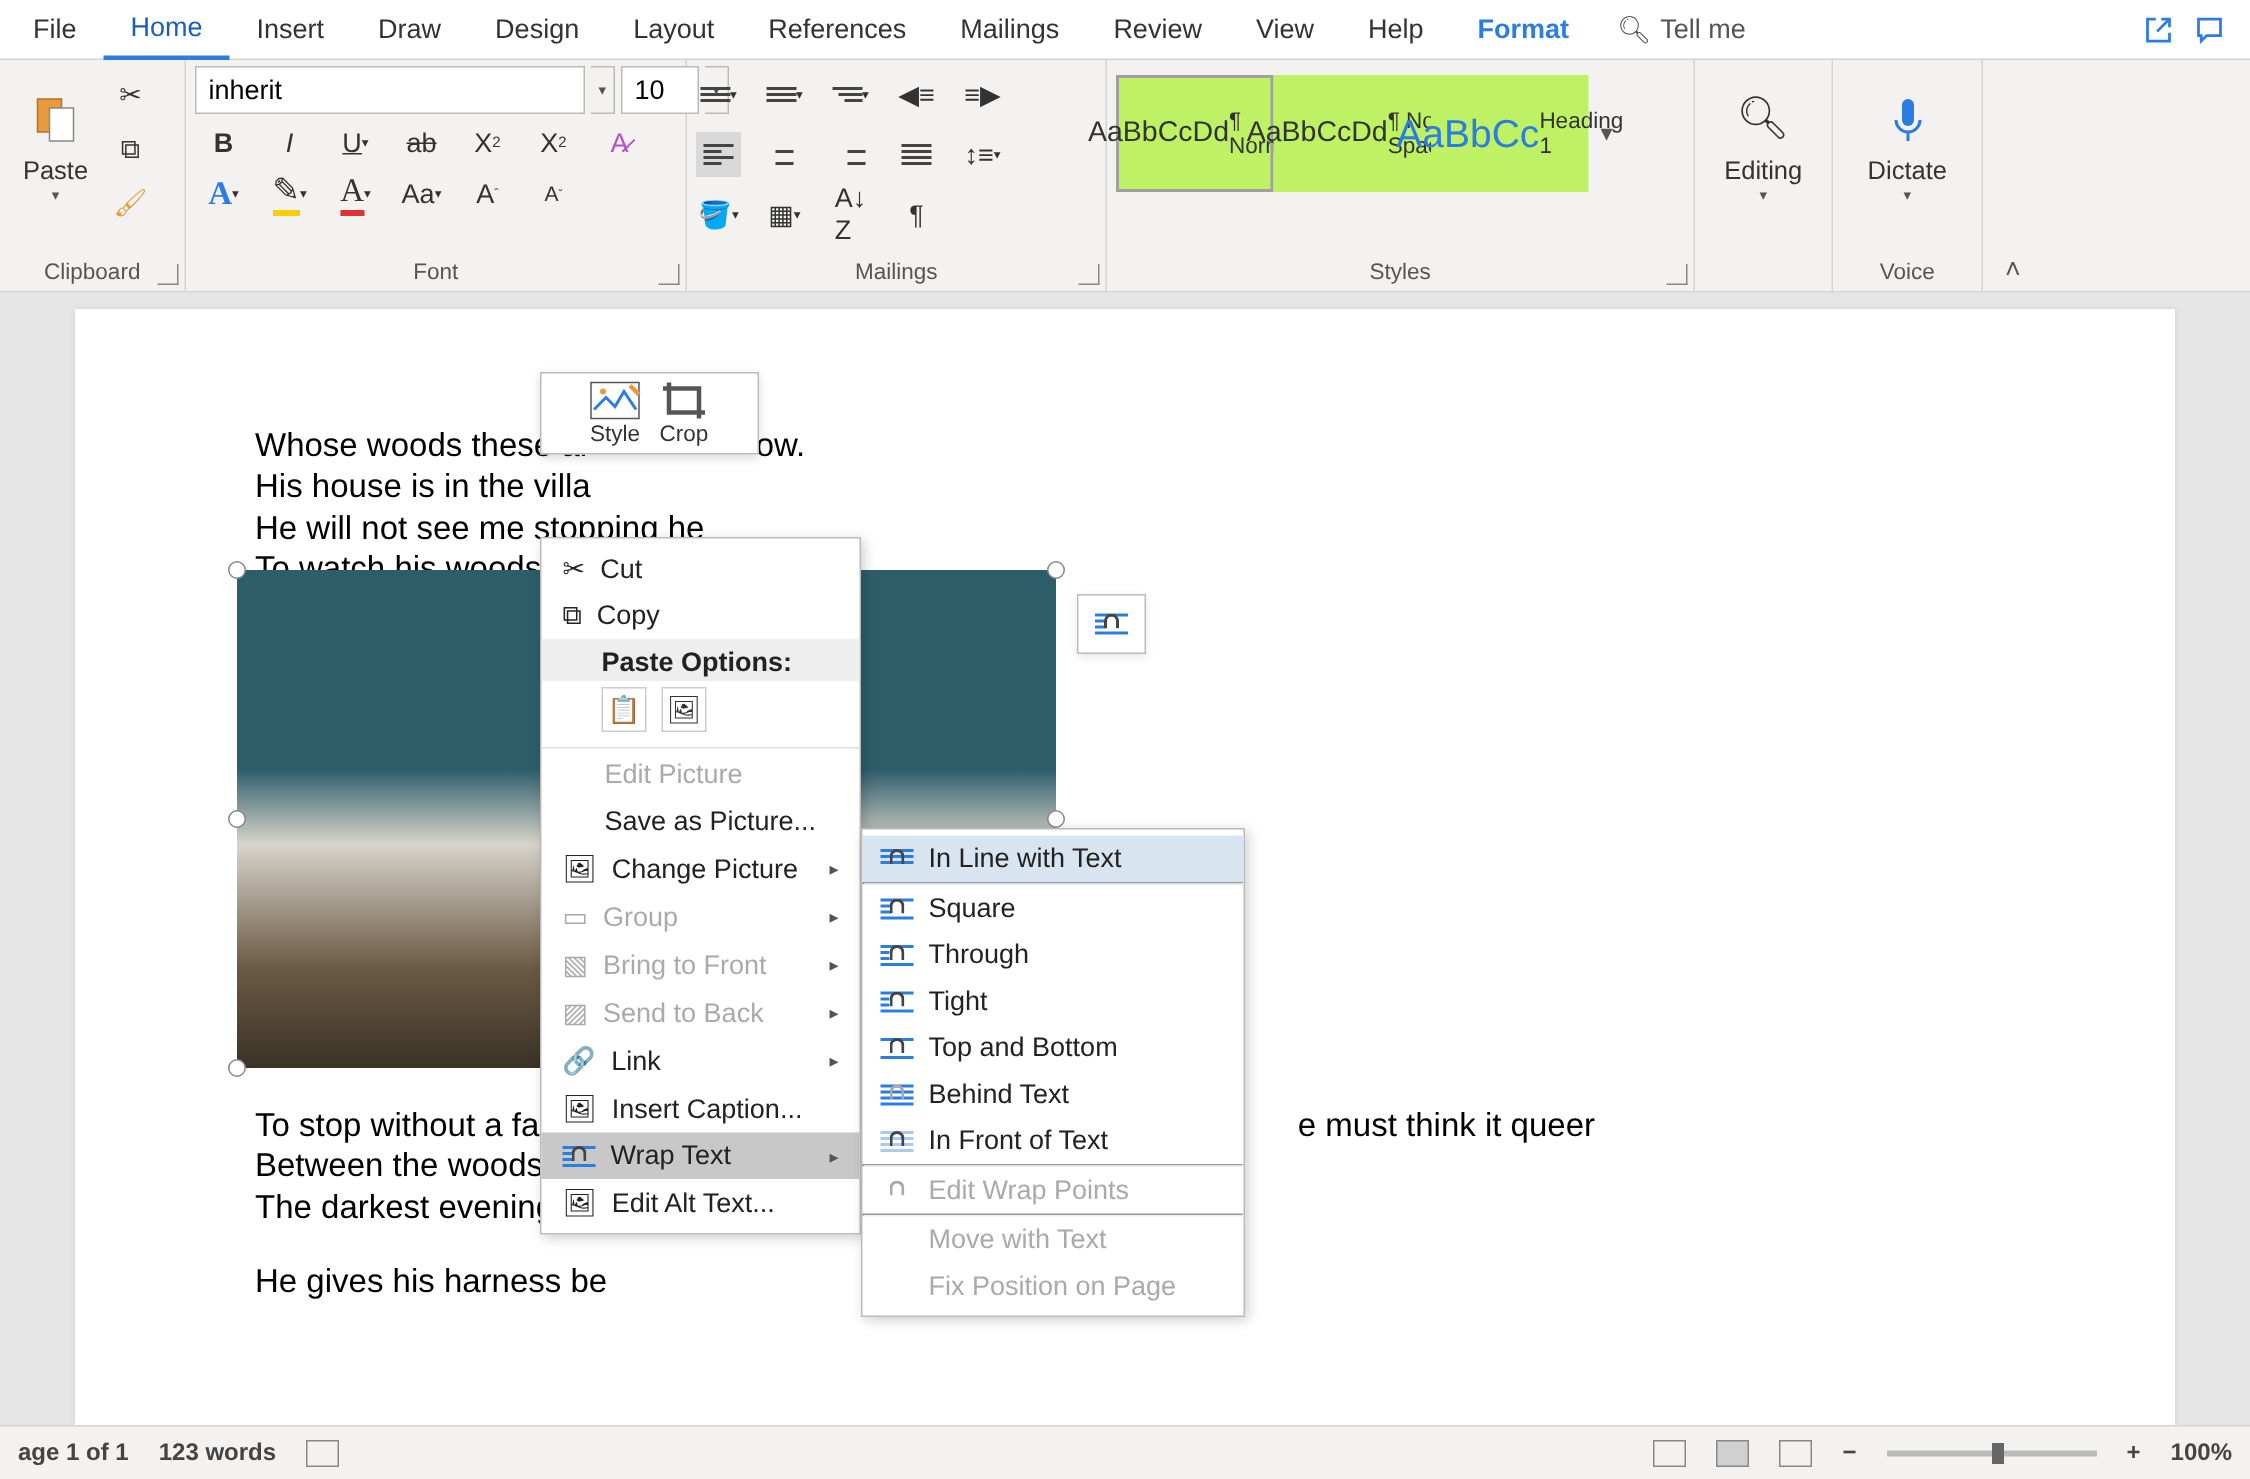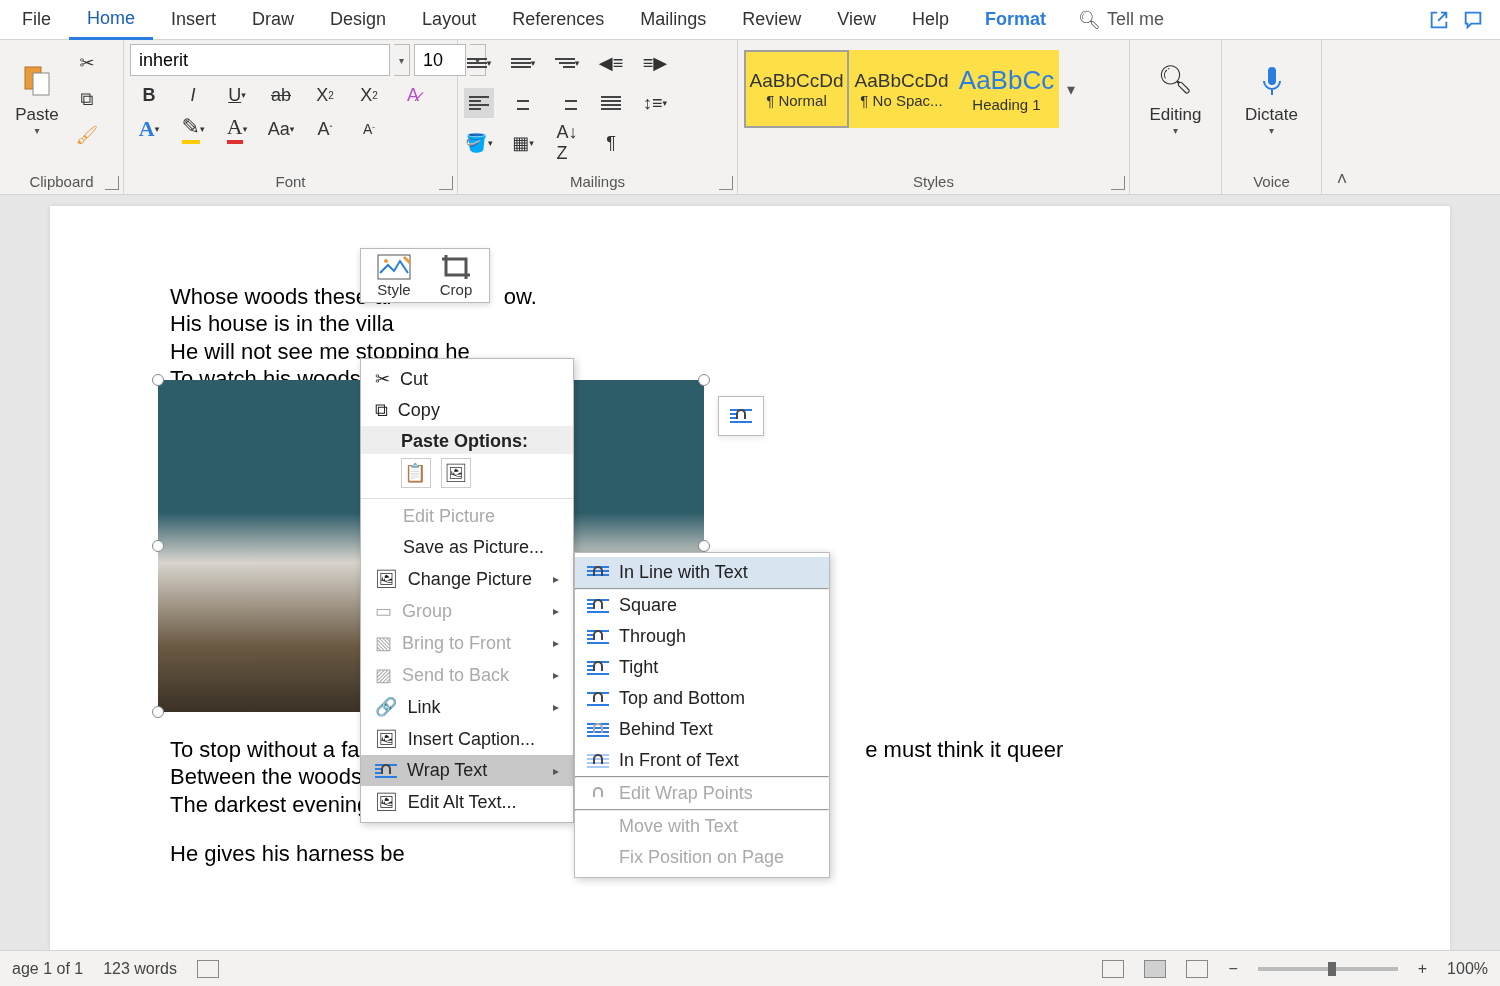--- a/index.html
+++ b/index.html
@@ -17,49 +17,49 @@
 .group-label{text-align:center;font-size:15px;color:#555;padding:2px 0;}
 .group-launcher{position:absolute;right:4px;bottom:4px;width:14px;height:14px;border:1px solid #888;border-top:none;border-left:none;color:#888;font-size:10px;}
 .big-btn{display:flex;flex-direction:column;align-items:center;justify-content:center;min-width:62px;height:110px;font-size:17px;color:#333;}
 .big-btn .ic{width:36px;height:36px;margin-bottom:6px;}
 .col{display:flex;flex-direction:column;gap:6px;justify-content:center;height:110px;}
 .mini{width:30px;height:30px;display:inline-flex;align-items:center;justify-content:center;font-size:18px;color:#333;}
 .row{display:flex;gap:4px;align-items:center;}
 .font-box{width:260px;height:32px;border:1px solid #bbb;background:#fff;font-size:18px;padding:2px 8px;display:flex;align-items:center;}
 .size-box{width:52px;height:32px;border:1px solid #bbb;background:#fff;font-size:18px;padding:2px 8px;display:flex;align-items:center;}
 .dd-arr{width:16px;height:32px;border:1px solid #bbb;border-left:none;background:#f3f2f1;display:flex;align-items:center;justify-content:center;font-size:10px;color:#555;}
-.style-card{width:105px;height:78px;border:1px solid transparent;background:#fde047;display:flex;flex-direction:column;align-items:center;justify-content:center;font-size:15px;color:#333;}
+.style-card{width:105px;height:78px;border:1px solid transparent;background:#bef264;display:flex;flex-direction:row;align-items:center;justify-content:center;font-size:15px;color:#333;}
 .style-card.sel{border:2px solid #a0a0a0;}
 .style-card .sample{font-size:19px;}
 .style-expander{width:24px;height:78px;display:flex;align-items:center;justify-content:center;color:#555;}
 .doc-area{position:absolute;left:50px;right:50px;top:206px;bottom:36px;background:#fff;box-shadow:0 0 4px rgba(0,0,0,.1);}
 .doc-text{position:absolute;left:120px;top:78px;font-family:Georgia,serif;font-size:22px;line-height:1.15;color:#000;}
 .doc-text p{margin-bottom:2px;}
 .selimg{position:absolute;left:158px;top:380px;width:546px;height:332px;}
 .img-fill{width:100%;height:100%;background:linear-gradient(#2e5d6a 0%,#2e5d6a 40%,#d8d4cc 55%,#6b5a44 80%,#3a3226 100%);}
 .handle{position:absolute;width:12px;height:12px;border:1px solid #888;background:#fff;border-radius:50%;}
-.float-mini{position:absolute;left:360px;top:248px;background:#fff;border:1px solid #bbb;display:flex;gap:16px;padding:4px 10px;box-shadow:0 2px 6px rgba(0,0,0,.15);align-items:flex-end;}
+.float-mini{position:absolute;left:360px;top:248px;background:#fff;border:1px solid #bbb;display:flex;gap:0;padding:4px 26px;box-shadow:0 2px 6px rgba(0,0,0,.15);align-items:flex-end;}
 .float-mini .item{display:flex;flex-direction:column;align-items:center;font-size:15px;color:#333;min-width:46px;}
 .layout-badge{position:absolute;left:718px;top:396px;width:46px;height:40px;background:#fff;border:1px solid #bbb;box-shadow:0 2px 6px rgba(0,0,0,.1);display:flex;align-items:center;justify-content:center;}
 .ctx{position:absolute;left:360px;top:358px;width:214px;background:#fff;border:1px solid #bbb;box-shadow:2px 2px 8px rgba(0,0,0,.2);font-size:18px;color:#222;padding:4px 0;}
 .ctx-item{display:flex;align-items:center;gap:10px;padding:5px 14px;white-space:nowrap;}
 .ctx-item.hovered{background:#d9e4f1;}
 .ctx-item.sel{background:#c8c8c8;}
 .ctx-item.disabled{color:#aaa;}
 .ctx-item .arr{margin-left:auto;font-size:12px;color:#555;}
 .ctx-header{font-weight:bold;padding:5px 2px 2px 40px;background:#eee;}
 .ctx-sub{display:flex;gap:10px;padding:4px 14px 8px 40px;}
 .ctx hr{border:none;border-top:1px solid #ddd;margin:2px 0;}
 .sub{position:absolute;left:574px;top:552px;width:256px;background:#fff;border:1px solid #bbb;box-shadow:2px 2px 8px rgba(0,0,0,.2);font-size:18px;color:#222;padding:4px 0;}
 .sub .ctx-item{padding:5px 14px 5px 12px;}
 .wrapic{width:22px;height:18px;position:relative;flex-shrink:0;}
 .wrapic .arc{position:absolute;left:6px;top:2px;width:10px;height:10px;border:2px solid #444;border-bottom:none;border-radius:6px 6px 0 0;}
 .wrapic .lns{position:absolute;left:0;top:0;right:0;bottom:0;}
 .wrapic .lns span{display:block;height:2px;background:#2b7de1;margin:2px 0;}
-.statusbar{position:absolute;left:0;right:0;bottom:0;height:36px;background:#f3f2f1;border-top:1px solid #d4d4d4;display:flex;align-items:center;font-size:16px;color:#444;padding:0 12px;gap:20px;}
+.statusbar{position:absolute;left:0;right:0;bottom:0;height:36px;background:#f3f2f1;border-top:1px solid #d4d4d4;display:flex;align-items:center;font-size:16px;color:#444;padding:0 12px;gap:20px;font-weight:bold;}
 .statusbar .spacer{flex:1;}
 .zoom-slider{width:140px;height:4px;background:#bbb;position:relative;}
 .zoom-slider .thumb{position:absolute;left:50%;top:-5px;width:8px;height:14px;background:#666;}
 .status-ic{width:22px;height:18px;border:1px solid #888;}
 .ic svg{width:100%;height:100%;}
 u{text-decoration:underline;}
 .A-blue{color:#2b7de1;font-family:Georgia,serif;font-size:22px;font-weight:bold;}
 .A-yellow{color:#333;font-family:Georgia,serif;font-size:22px;border-bottom:4px solid #ffcc00;}
 .A-red{color:#333;font-family:Georgia,serif;font-size:22px;border-bottom:4px solid #e03030;}
 .align-ic{display:inline-flex;flex-direction:column;gap:2px;width:20px;}

